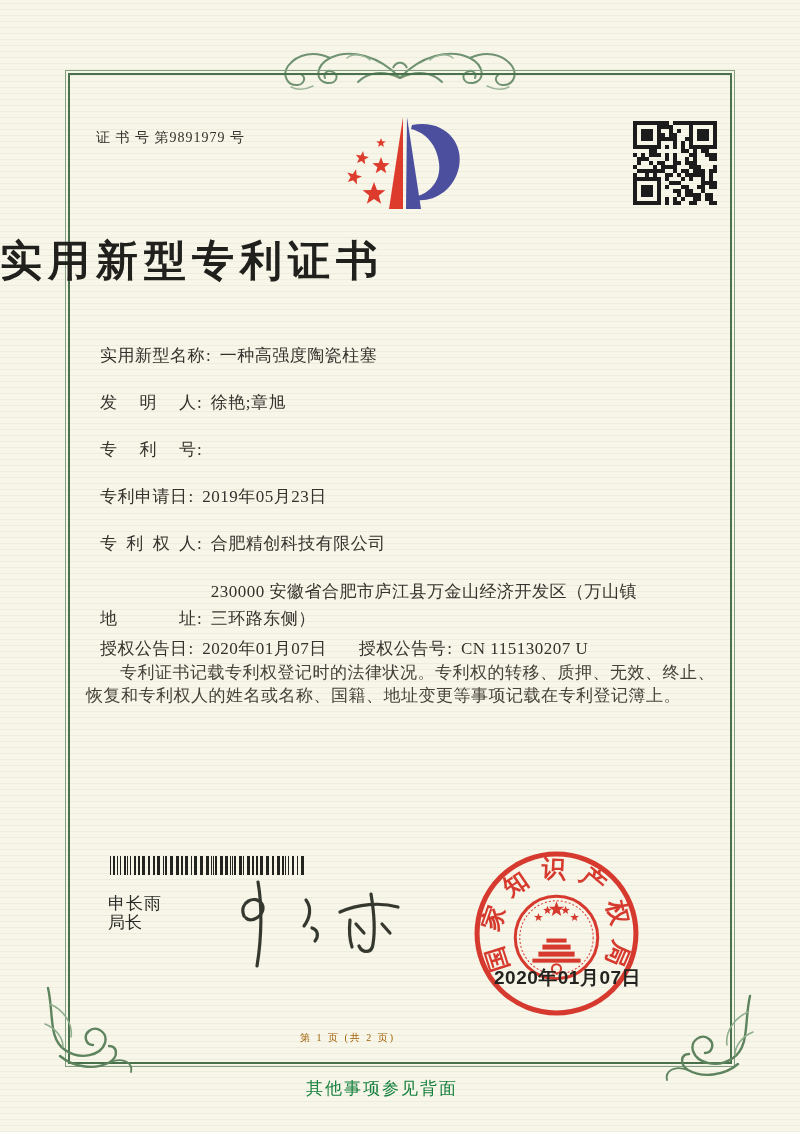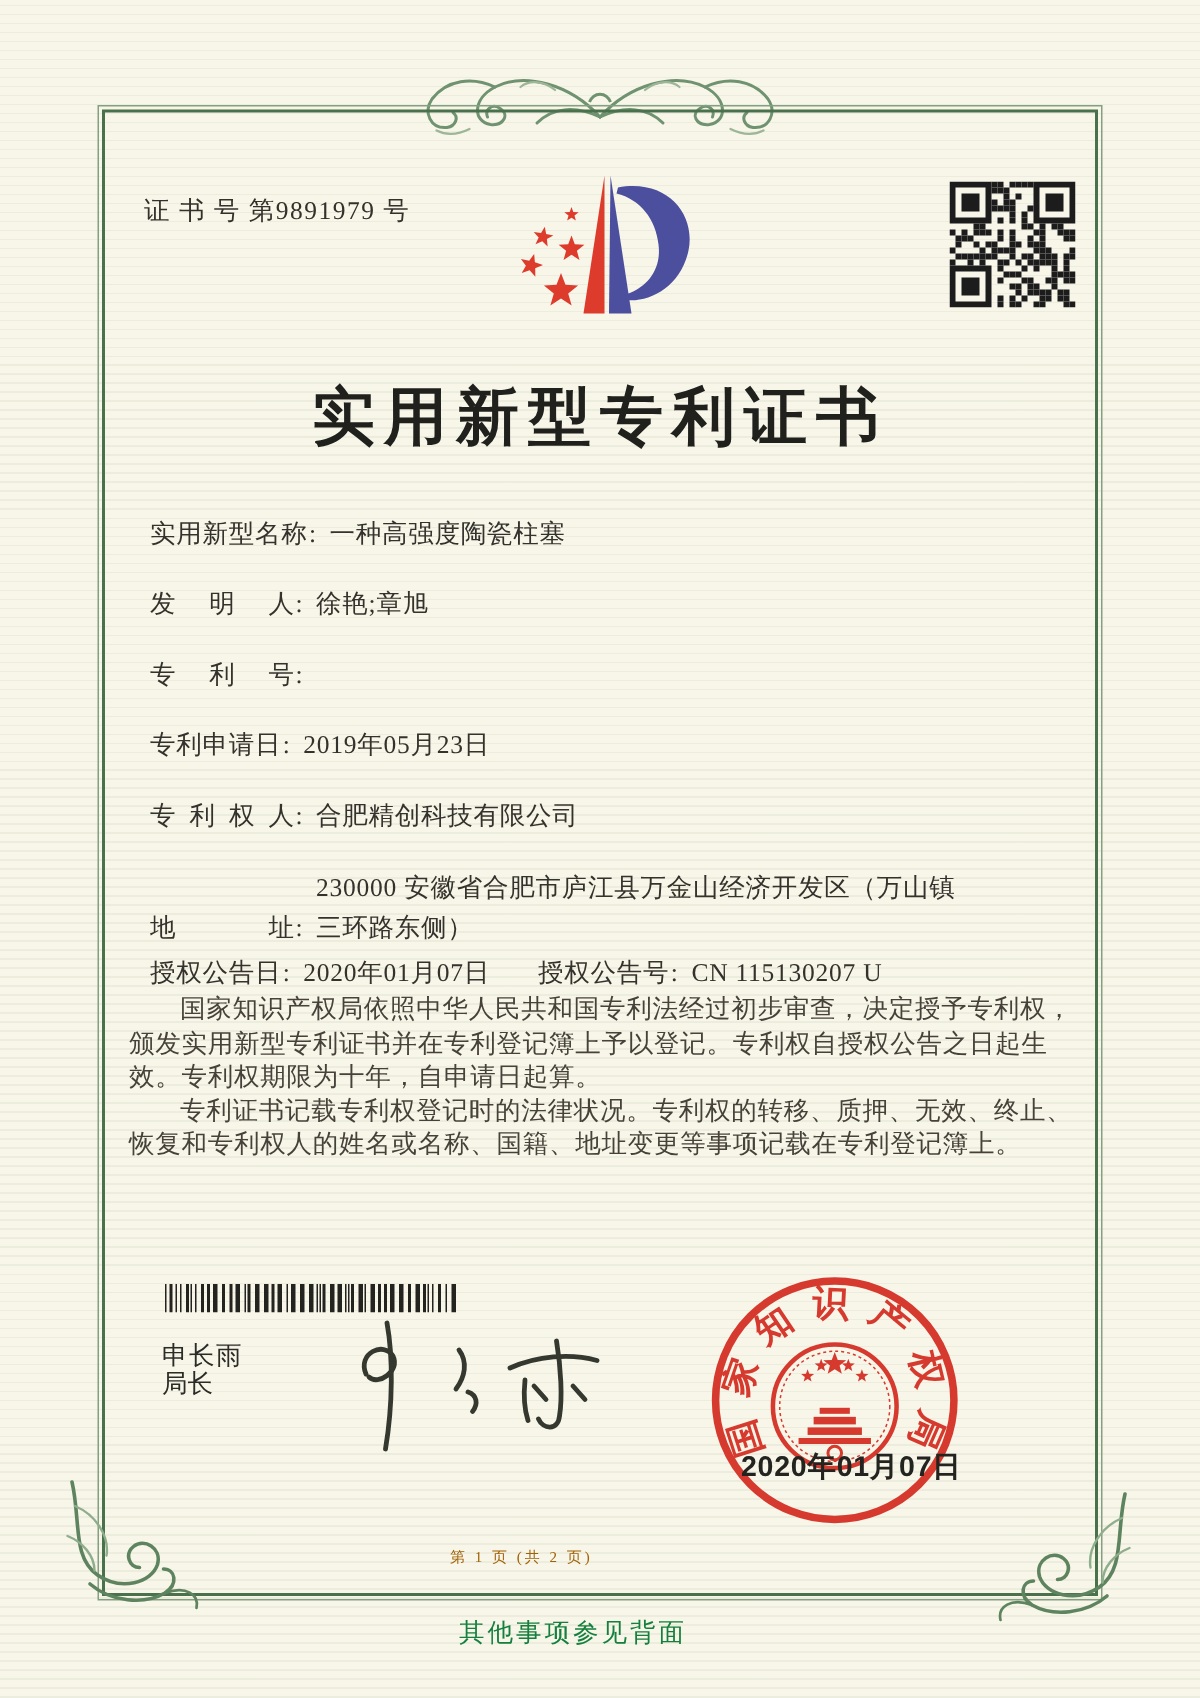--- a/index.html
+++ b/index.html
@@ -4,22 +4,22 @@
 <style>
   html,body{margin:0;padding:0;}
   body{width:800px;height:1132px;font-family:"Liberation Serif","DejaVu Serif",serif;}
   .page{position:relative;width:800px;height:1132px;background:#f8f5e9;overflow:hidden;}
   .page::before{content:'';position:absolute;inset:0;
     background:repeating-linear-gradient(0deg, rgba(124,153,112,0.09) 0px, rgba(124,153,112,0.09) 1px, transparent 1px, transparent 6px);
     pointer-events:none;}
   .frame{position:absolute;left:65px;top:70px;width:668px;height:995px;border:1px solid #83a080;}
   .frame-inner{position:absolute;inset:2px;border:2px solid #49714b;}
   .abs{position:absolute;}
-  .cert-number{left:96px;top:129px;font-size:17px;color:#33312b;letter-spacing:1px;}
-  .title{left:0;right:0;top:250px;text-align:center;font-size:42px;font-weight:700;letter-spacing:6px;color:#20201d;}
+  .cert-number{left:96px;top:129px;font-size:14px;color:#33312b;letter-spacing:1px;}
+  .title{left:0;right:0;top:233px;font-size:42px;font-weight:700;letter-spacing:6px;color:#20201d;}
   .fields{left:100px;top:343px;width:580px;font-size:17px;color:#34322c;}
   .field-row{display:flex;align-items:flex-end;line-height:25px;margin-bottom:22px;white-space:nowrap;}
   .field-row.wrap-row{line-height:27px;margin-bottom:4px;}
   .jl{display:inline-block;width:96px;text-align:justify;text-align-last:justify;}
   .nl{display:inline-block;letter-spacing:0.5px;}
   .field-colon{display:inline-block;margin-left:1px;}
   .field-value{margin-left:9px;letter-spacing:0.5px;}
   .field-value.wrapped{white-space:normal;display:inline-block;width:436px;vertical-align:top;}
   .extra-group{margin-left:32px;}
   .paras{left:86px;top:662px;width:634px;font-size:17px;line-height:22.5px;color:#46423a;}
@@ -272,21 +272,20 @@
       </div>
       <div class="field-row">
         <span class="nl">授权公告日</span>
         <span class="field-colon">:</span>
         <span class="field-value">2020年01月07日</span>
         <span class="extra-group"><span class="nl">授权公告号</span><span class="field-colon">:</span><span class="field-value">CN 115130207 U</span></span>
       </div>
     </div>
 
   <div class="abs paras">
-    <p>国家知识产权局依照中华人民共和国专利法经过初步审查，决定授予专利权，颁发实用新型专利证书并在专利登记簿上予以登记。专利权自授权公告之日起生效。专利权期限为十年，自申请日起算。</p>
     <p>专利证书记载专利权登记时的法律状况。专利权的转移、质押、无效、终止、恢复和专利权人的姓名或名称、国籍、地址变更等事项记载在专利登记簿上。</p>
   </div>
 
   <svg class="abs barcode" width="200" height="19" viewBox="0 0 200 19" id="barcode">
       <rect x="0" y="0" width="1" height="19" fill="#23231f"></rect>
       <rect x="3" y="0" width="2" height="19" fill="#23231f"></rect>
       <rect x="7" y="0" width="1" height="19" fill="#23231f"></rect>
       <rect x="10" y="0" width="1" height="19" fill="#23231f"></rect>
       <rect x="14" y="0" width="2" height="19" fill="#23231f"></rect>
       <rect x="17" y="0" width="1" height="19" fill="#23231f"></rect>

